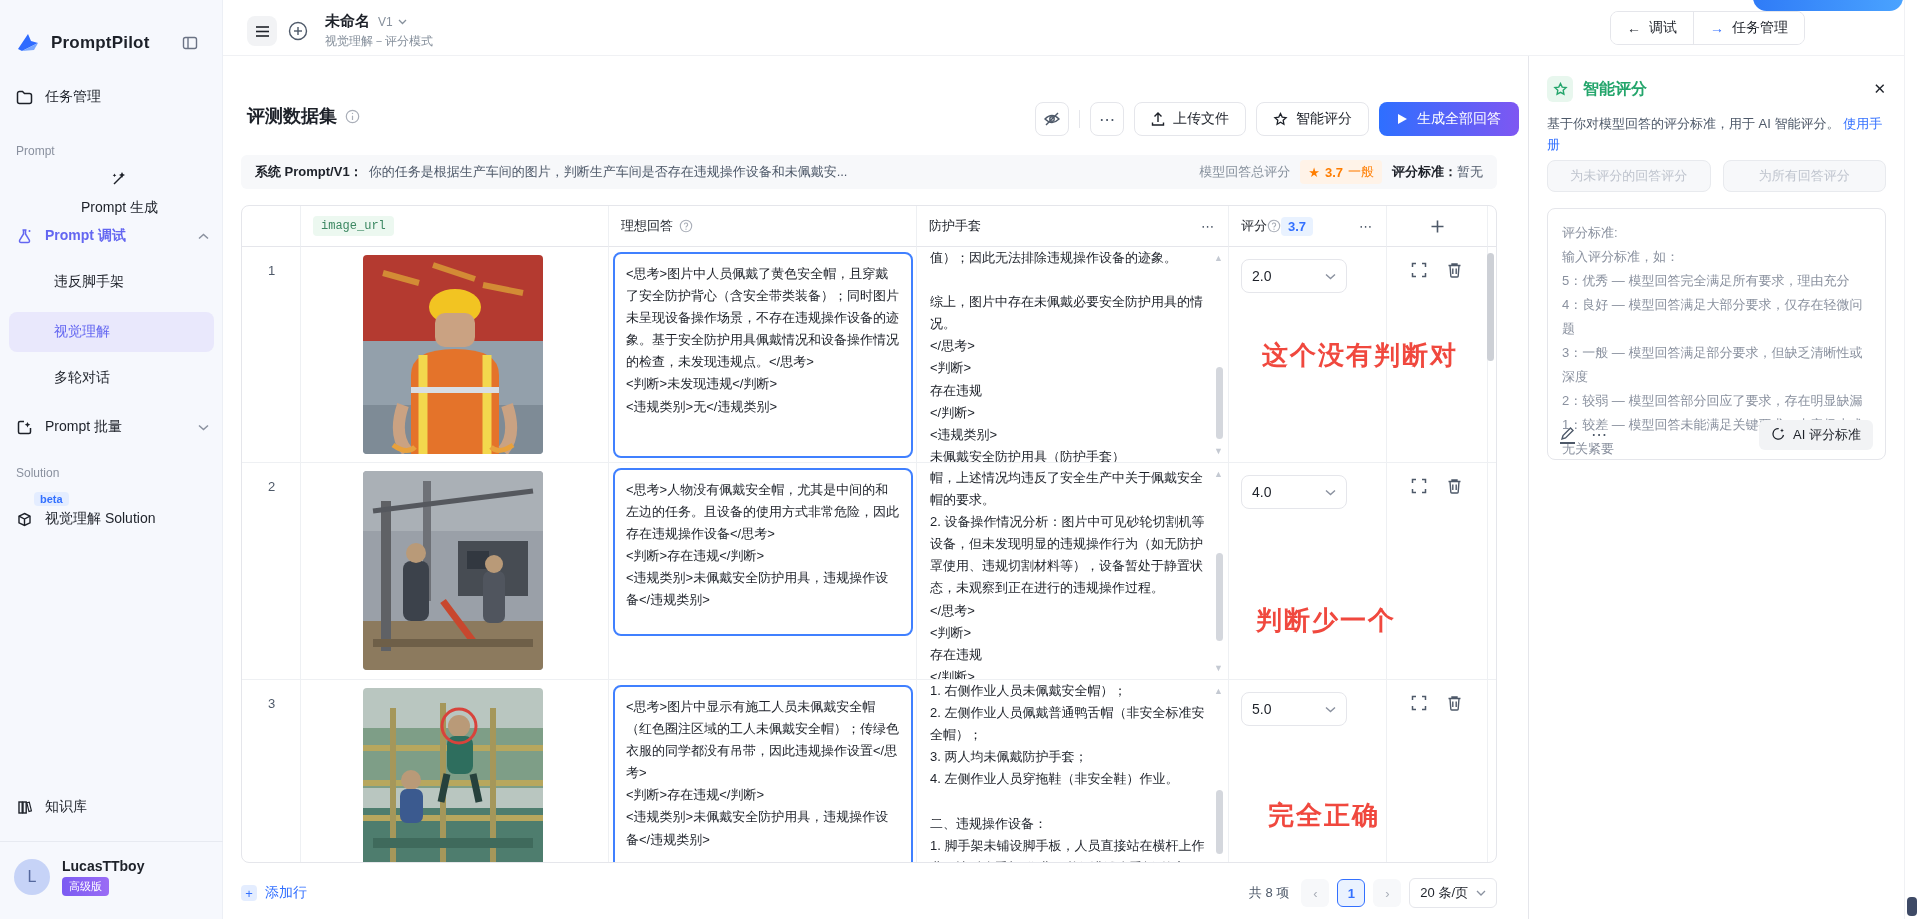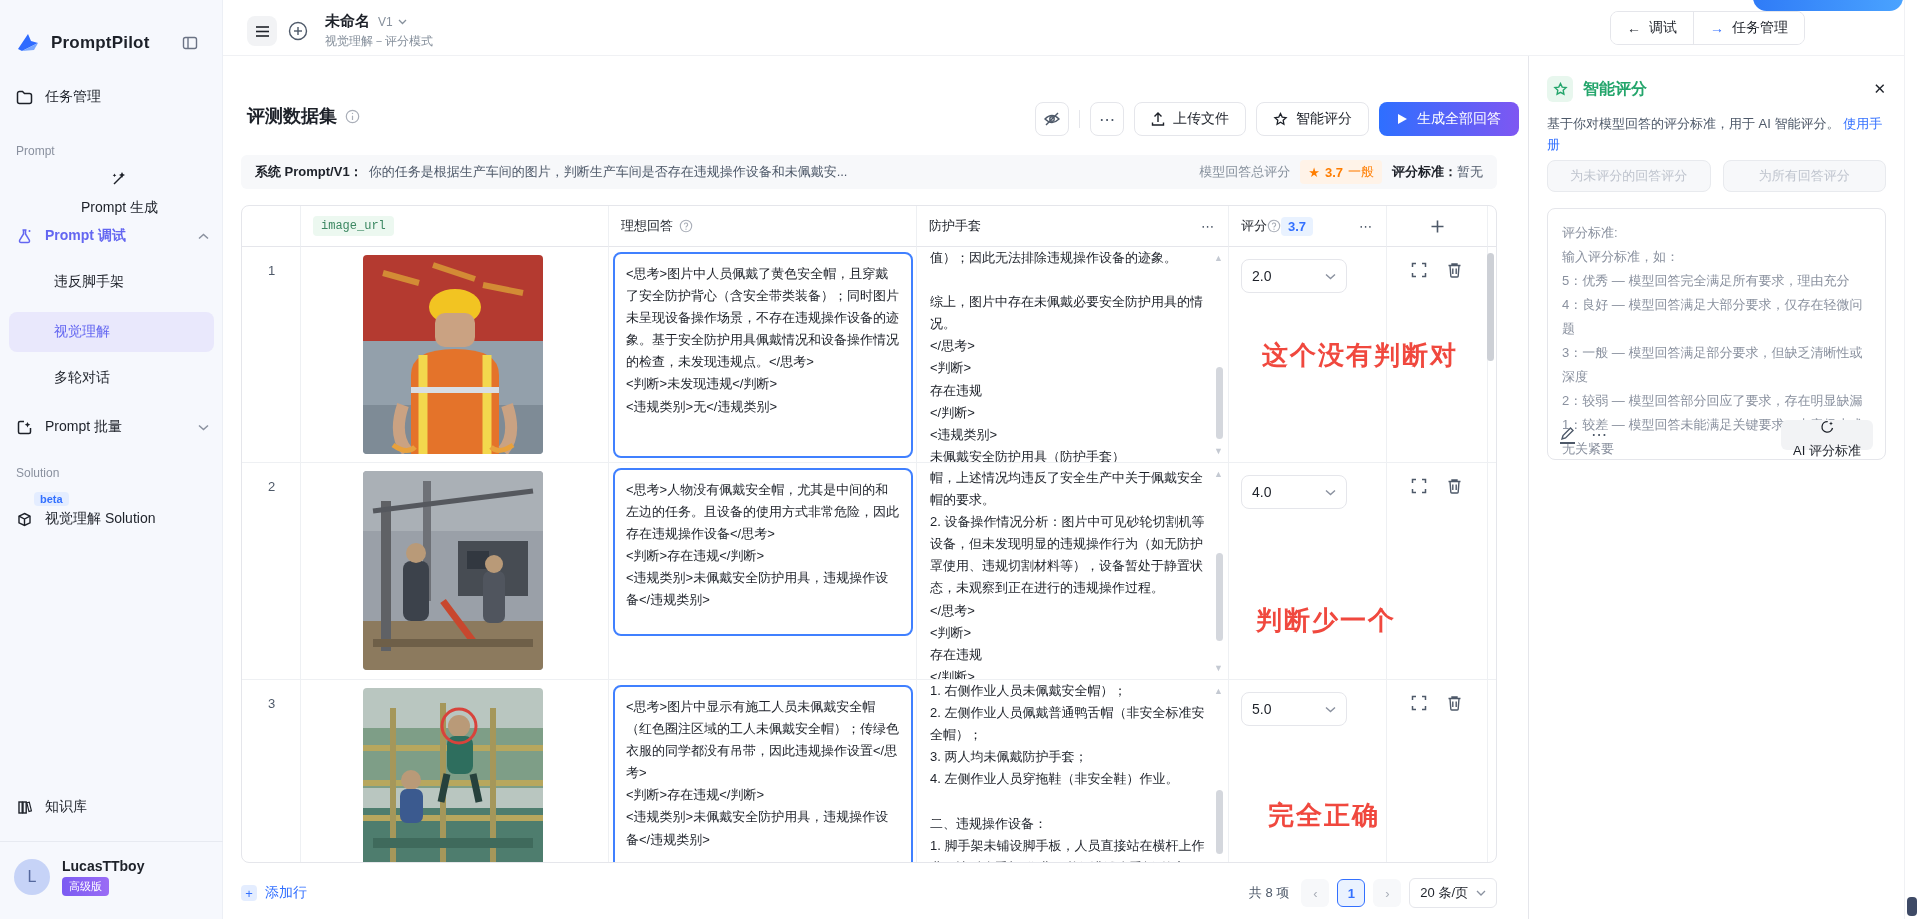--- a/index.html
+++ b/index.html
@@ -103,21 +103,21 @@
   .rp-close{margin-left:auto;color:#1d2129;font-size:15px;cursor:pointer;}
   .rp-desc{margin-top:12px;font-size:13px;color:#4e5969;line-height:1.6;}
   .rp-link{color:var(--accent);cursor:pointer;}
   .rp-btns{margin-top:4px;display:flex;gap:12px;}
   .rp-btn{flex:1;height:32px;border:1px solid #e8eaee;border-radius:8px;background:#f7f8fa;color:#bfc4ce;font-size:13px;display:flex;align-items:center;justify-content:center;cursor:not-allowed;}
   .rp-box{margin-top:16px;border:1px solid var(--border);border-radius:8px;padding:12px 14px 10px;height:252px;position:relative;}
   .rp-ph{font-size:13px;color:#8a919f;line-height:1.85;}
   .rp-box-foot{position:absolute;left:12px;right:12px;bottom:9px;display:flex;align-items:center;gap:16px;}
   .rp-edit{color:#4e5969;cursor:pointer;border-bottom:2px solid #4e5969;padding-bottom:1px;}
   .rp-dots{color:#4e5969;letter-spacing:2px;cursor:pointer;}
-  .rp-ai{margin-left:auto;height:30px;background:#f2f3f5;border-radius:6px;display:flex;align-items:center;gap:7px;padding:0 12px;font-size:13px;color:var(--txt);cursor:pointer;flex-direction:column;}
+  .rp-ai{margin-left:auto;height:30px;background:#f2f3f5;border-radius:6px;display:flex;align-items:center;gap:7px;padding:0 12px;font-size:13px;color:var(--txt);cursor:pointer;}
 
   
   .pscroll{left:1904px;top:0;width:16px;height:919px;background:#fff;border-left:1px solid #f0f1f4;}
   .pscroll-thumb{position:absolute;left:1907px;top:897px;width:10px;height:19px;border-radius:4px;background:#3e4a66;}
 </style>
 </head>
 <body>
 
 <div class="canvas">
 

